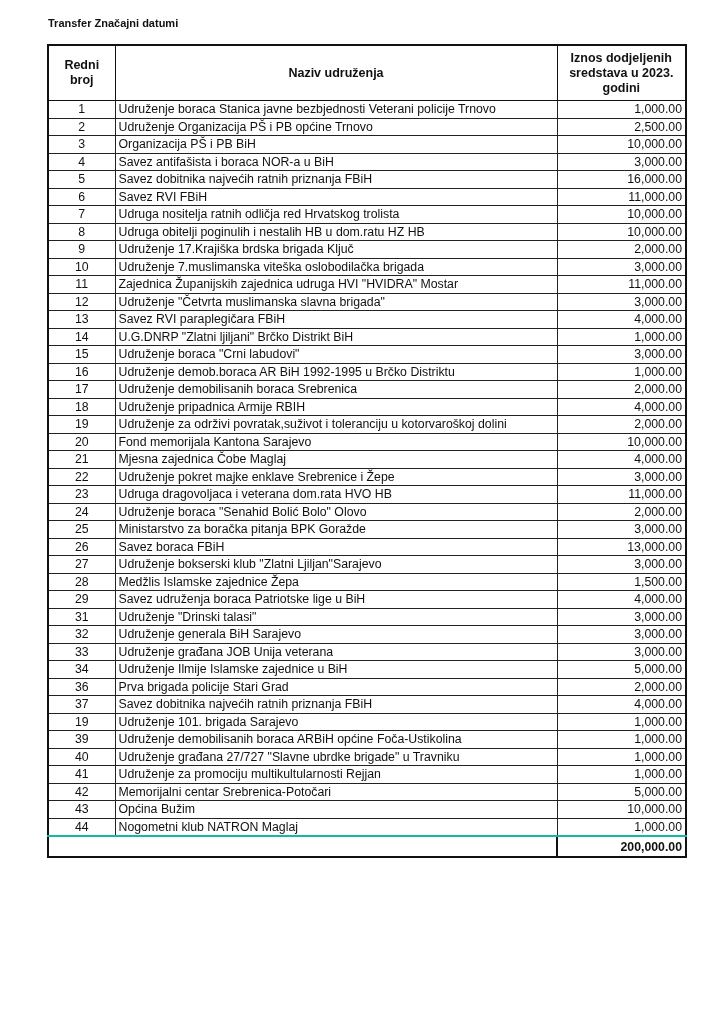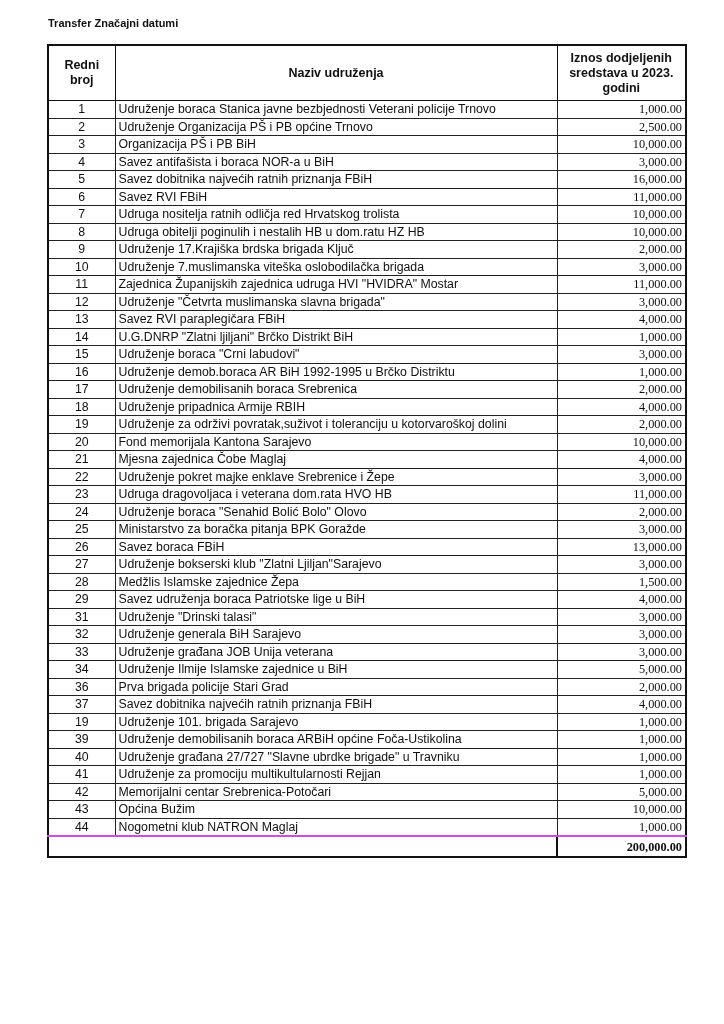--- a/index.html
+++ b/index.html
@@ -10,22 +10,22 @@
                  border: 2px solid #111; table-layout: fixed; width: 638px; }
     table.grid col.c1 { width: 67px; }
     table.grid col.c2 { width: 442px; }
     table.grid col.c3 { width: 129px; }
     th { border: 1.5px solid #111; font-weight: bold; font-size: 12.5px; line-height: 15px;
          height: 54px; padding: 0 2px; text-align: center; vertical-align: middle; }
     td { border: 1px solid #222; font-size: 12.3px; height: 16.5px; line-height: 16px;
          padding: 0 3px; white-space: nowrap; overflow: hidden; }
     td.num { text-align: center; }
     td.name { text-align: left; }
-    td.amt { text-align: right; padding-right: 3px; font-family: Liberation Serif, serif; }
-    tr.total td { border-top: 2px solid #d946ef; height: 19px; }
+    td.amt { text-align: right; padding-right: 3px; }
+    tr.total td { border-top: 2px solid #14b8a6; height: 19px; }
     tr.total td.amt { font-weight: bold; border-left: 2px solid #111; }
   </style>
 </head>
 <body>
 
 <div class="title">Transfer Značajni datumi</div>
 
 <table class="grid">
   <colgroup>
       <col class="c1">

